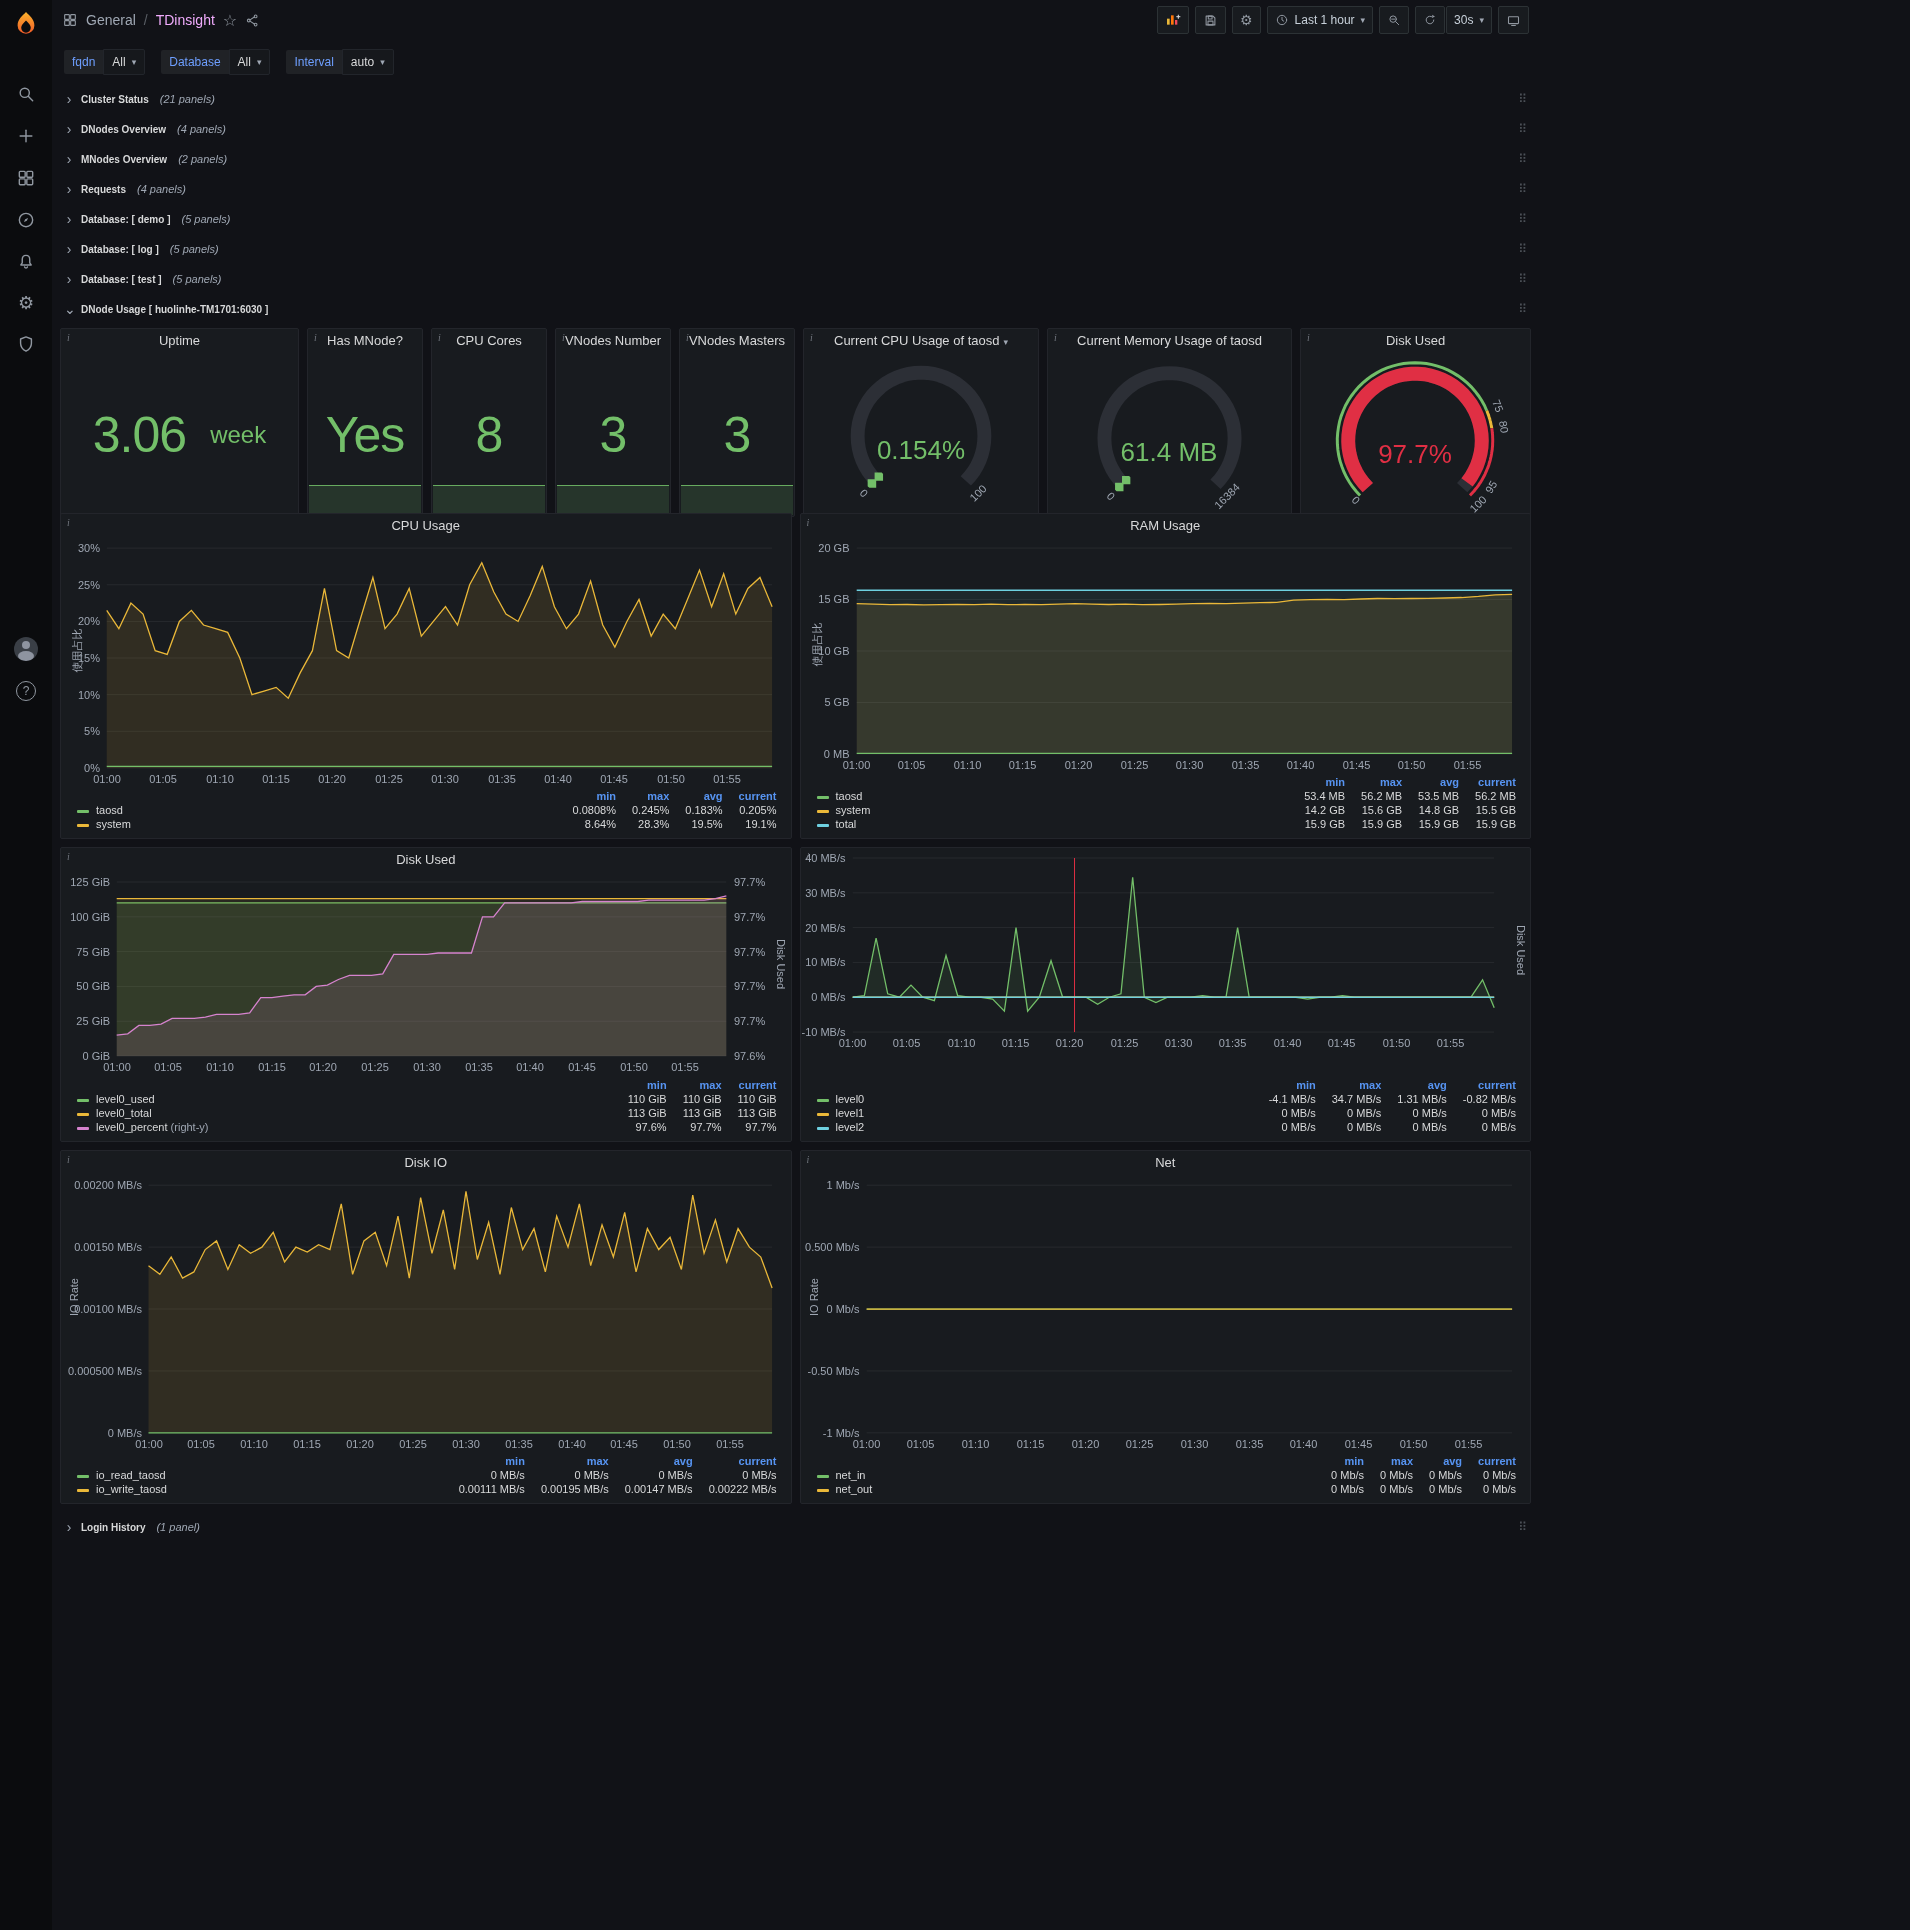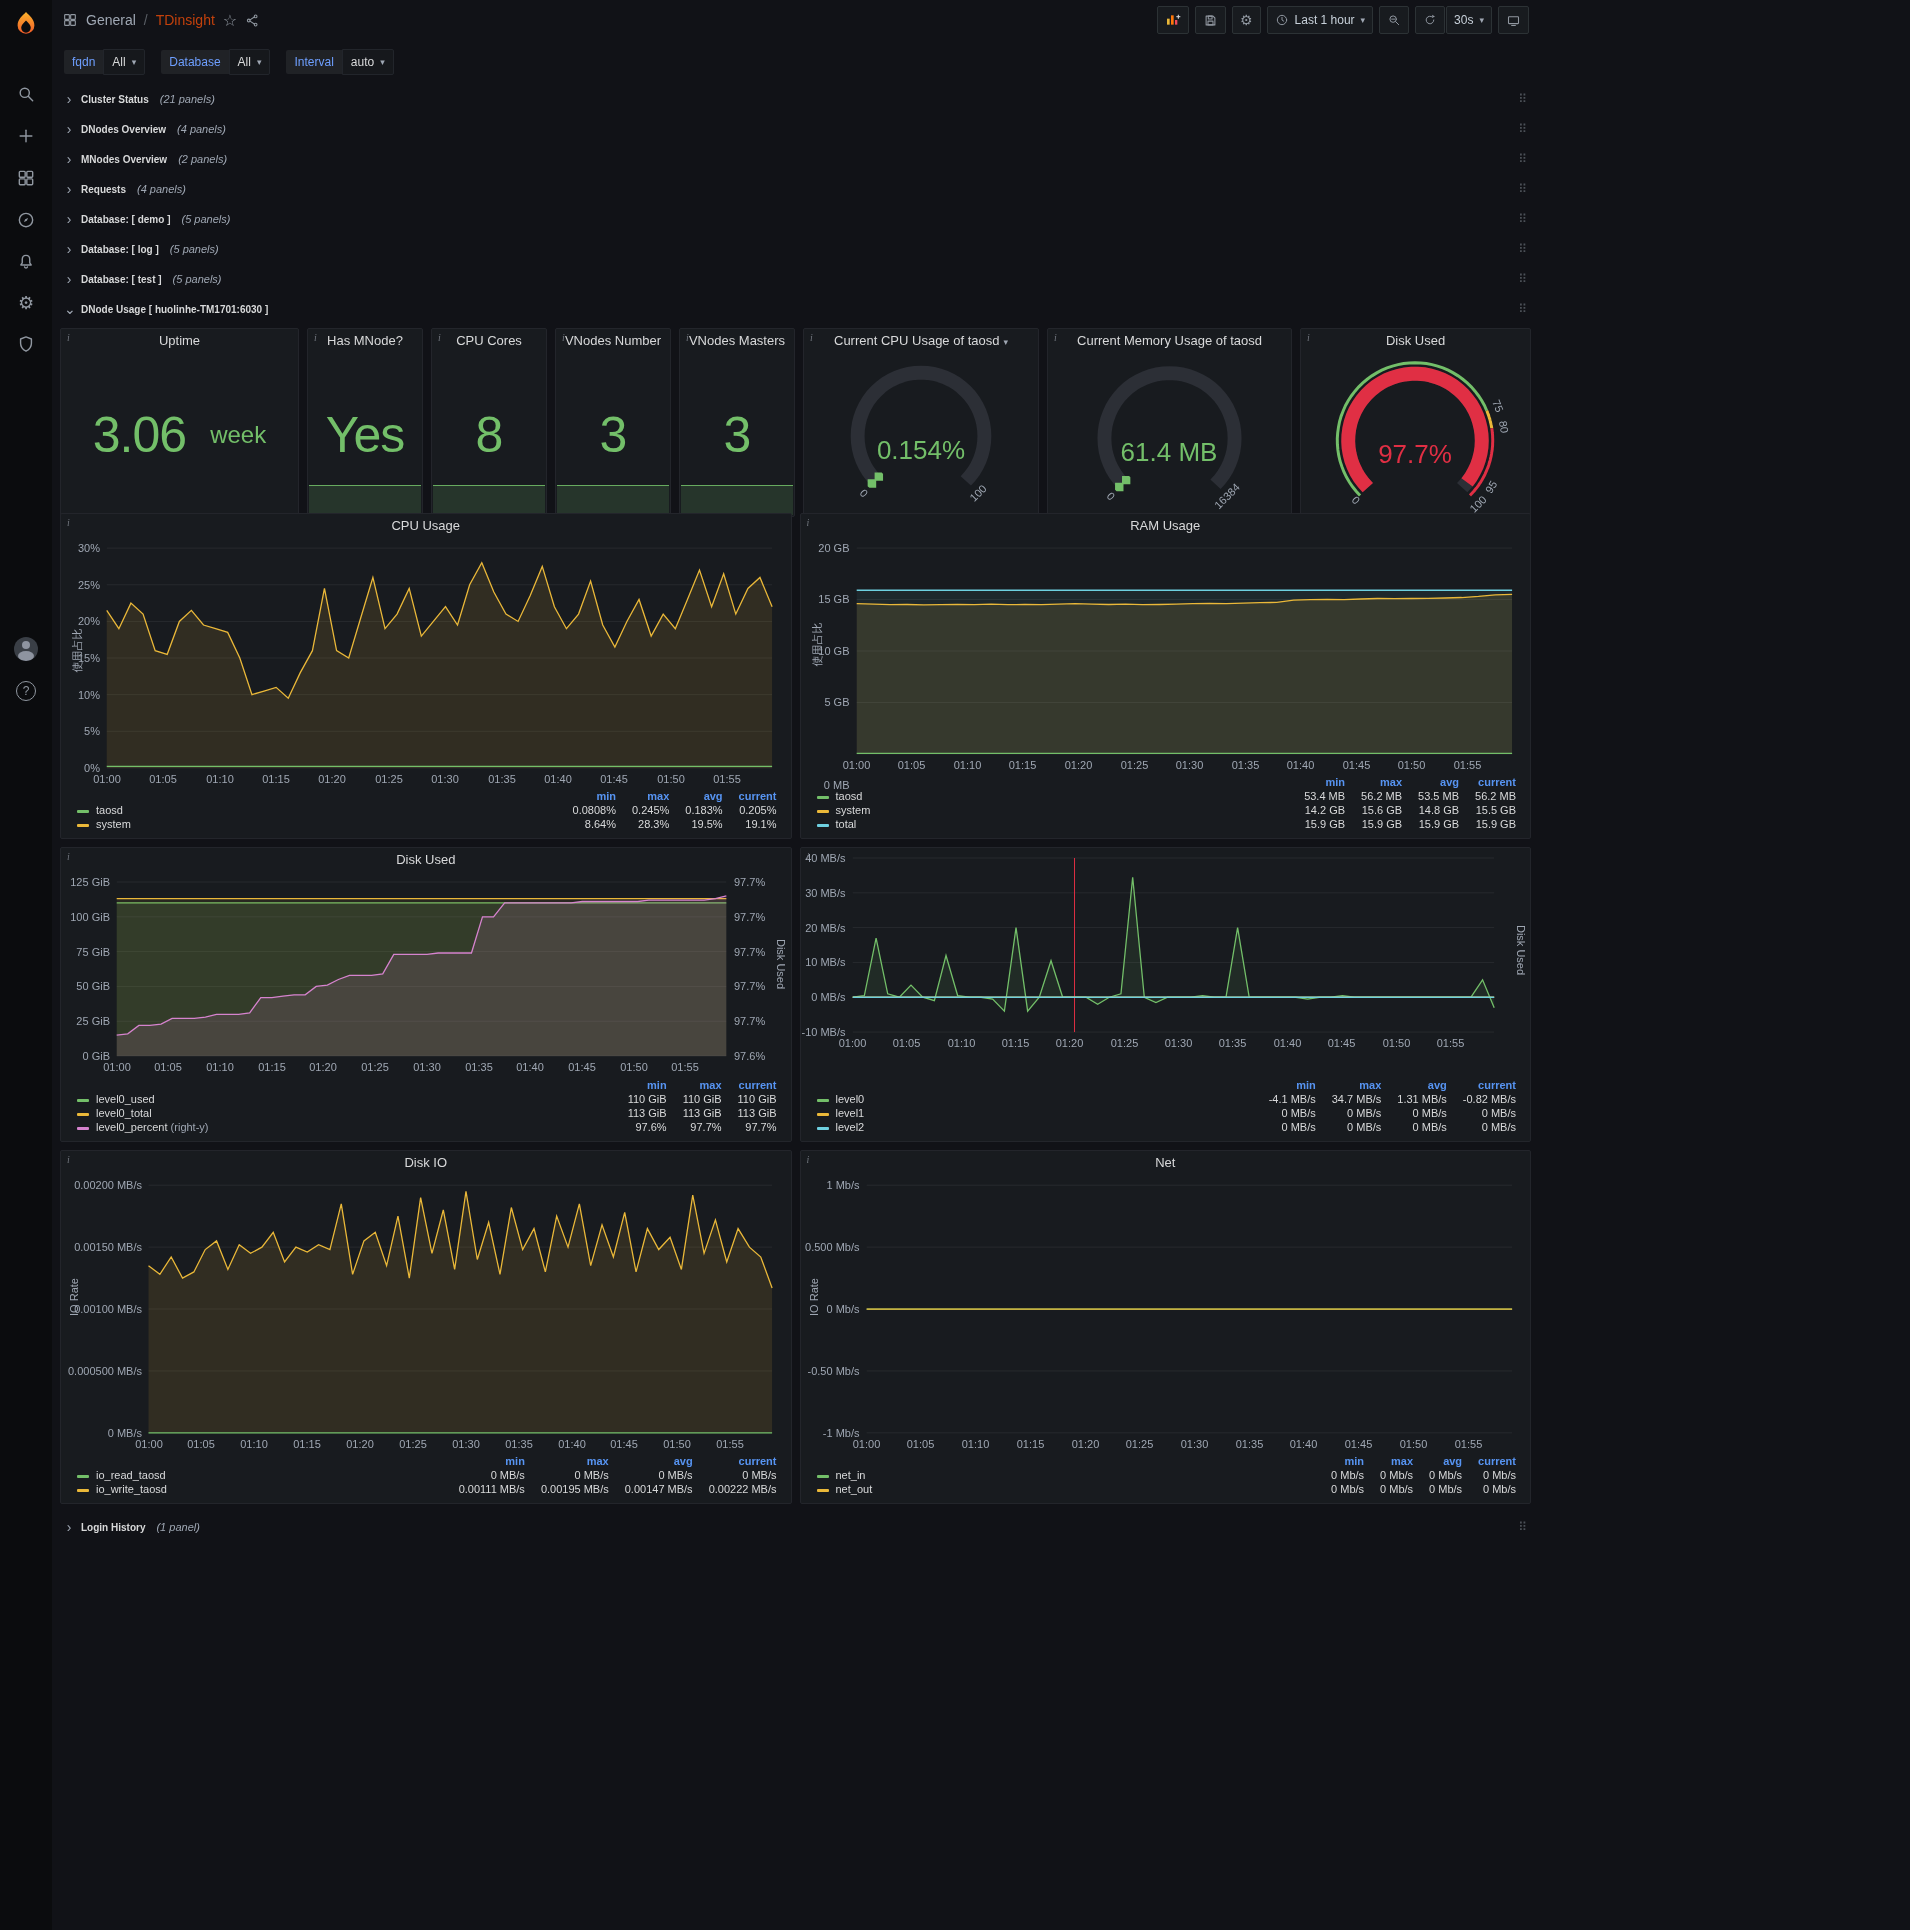--- a/index.html
+++ b/index.html
@@ -13,21 +13,21 @@
 .si{stroke:#9097a0;fill:none;stroke-width:1.7;stroke-linecap:round;stroke-linejoin:round}
 .sicon{width:20px;height:20px;cursor:pointer}
 .gear-glyph{font-size:18px;color:#9097a0;cursor:pointer;line-height:1}
 .avatar{width:24px;height:24px;border-radius:50%;background:#3a3f46;position:relative;cursor:pointer;overflow:hidden}
 .avatar:before{content:"";position:absolute;left:8px;top:4px;width:8px;height:8px;border-radius:50%;background:#8e94a0}
 .avatar:after{content:"";position:absolute;left:4px;top:14px;width:16px;height:10px;border-radius:50%;background:#8e94a0}
 .help{width:20px;height:20px;border:1.6px solid #9097a0;border-radius:50%;color:#9097a0;font-size:12px;display:flex;align-items:center;justify-content:center;cursor:pointer}
 
 .topnav{margin-left:52px;width:1487px;height:40px;display:flex;align-items:center;padding:0 10px;gap:8px}
 .nav-left{display:flex;align-items:center;gap:8px}
-.crumb{font-size:14px;color:#c2410c;cursor:pointer}
+.crumb{font-size:14px;color:#f0abfc;cursor:pointer}
 .crumb.dim{color:#9fa7b3}
 .crumb.sep{color:#5a5f66;cursor:default}
 .nav-right{margin-left:auto;display:flex;align-items:center;gap:6px}
 .nav-btn{height:28px;min-width:28px;background:#181b1f;border:1px solid #2c3235;border-radius:2px;color:#c7d0d9;font-size:12px;display:flex;align-items:center;justify-content:center;gap:6px;padding:0 7px;cursor:pointer;font-family:inherit}
 .caret{color:#9fa7b3;font-size:9px}
 .star-glyph{color:#9097a0;font-size:16px;cursor:pointer}
 
 .submenu{margin-left:52px;width:1487px;height:44px;display:flex;align-items:center;gap:16px;padding:0 12px}
 .var-group{display:flex;align-items:center;cursor:pointer}
 .var-label{background:#202226;color:#6e9fff;font-size:12px;padding:5px 8px;border-radius:2px 0 0 2px}
@@ -408,21 +408,21 @@
             <line x1="56" y1="165.25" x2="715" y2="165.25" stroke="rgba(255,255,255,0.07)" stroke-width="1"></line>
             <line x1="56" y1="113.5" x2="715" y2="113.5" stroke="rgba(255,255,255,0.07)" stroke-width="1"></line>
             <line x1="56" y1="61.75" x2="715" y2="61.75" stroke="rgba(255,255,255,0.07)" stroke-width="1"></line>
             <line x1="56" y1="10" x2="715" y2="10" stroke="rgba(255,255,255,0.07)" stroke-width="1"></line>
             <path d="M56.0 52.4L715.0 52.4L715 217.0L56 217.0Z" fill="rgba(110,208,224,0.07)" stroke="none"></path>
             <path d="M56.0 52.4L715.0 52.4" fill="none" stroke="#6ed0e0" stroke-width="1.3"></path>
             <path d="M56.0 65.9L72.9 66.4L89.8 66.9L106.7 66.7L123.6 67.1L140.5 66.9L157.4 66.6L174.3 66.9L191.2 66.4L208.1 66.9L225.0 66.7L241.9 66.9L258.8 66.4L275.7 65.9L292.6 66.4L309.5 66.7L326.4 66.4L343.3 66.9L360.2 66.7L377.1 66.4L393.9 65.9L410.8 65.7L427.7 65.9L444.6 65.4L461.5 64.9L478.4 64.6L495.3 62.3L512.2 61.8L529.1 61.5L546.0 61.8L562.9 61.2L579.8 60.7L596.7 60.9L613.6 60.7L630.5 60.5L647.4 60.2L664.3 59.7L681.2 58.6L698.1 57.1L715.0 56.6L715 217.0L56 217.0Z" fill="rgba(234,184,57,0.12)" stroke="none"></path>
             <path d="M56.0 65.9L72.9 66.4L89.8 66.9L106.7 66.7L123.6 67.1L140.5 66.9L157.4 66.6L174.3 66.9L191.2 66.4L208.1 66.9L225.0 66.7L241.9 66.9L258.8 66.4L275.7 65.9L292.6 66.4L309.5 66.7L326.4 66.4L343.3 66.9L360.2 66.7L377.1 66.4L393.9 65.9L410.8 65.7L427.7 65.9L444.6 65.4L461.5 64.9L478.4 64.6L495.3 62.3L512.2 61.8L529.1 61.5L546.0 61.8L562.9 61.2L579.8 60.7L596.7 60.9L613.6 60.7L630.5 60.5L647.4 60.2L664.3 59.7L681.2 58.6L698.1 57.1L715.0 56.6" fill="none" stroke="#eab839" stroke-width="1.3"></path>
             <path d="M56.0 216.4L715.0 216.4" fill="none" stroke="#73bf69" stroke-width="1.3"></path>
           </svg>
-          <div class="tick r" style="left: 49px; top: 216px; margin-top: 31px;">0 MB</div>
+          <div class="tick r" style="left: 49px; top: 216px;">0 MB</div>
           <div class="tick r" style="left: 49px; top: 164px;">5 GB</div>
           <div class="tick r" style="left: 49px; top: 113px;">10 GB</div>
           <div class="tick r" style="left: 49px; top: 61px;">15 GB</div>
           <div class="tick r" style="left: 49px; top: 10px;">20 GB</div>
           <div class="tick c" style="left: 56px; top: 221px;">01:00</div>
           <div class="tick c" style="left: 111px; top: 221px;">01:05</div>
           <div class="tick c" style="left: 167px; top: 221px;">01:10</div>
           <div class="tick c" style="left: 222px; top: 221px;">01:15</div>
           <div class="tick c" style="left: 278px; top: 221px;">01:20</div>
           <div class="tick c" style="left: 334px; top: 221px;">01:25</div>

